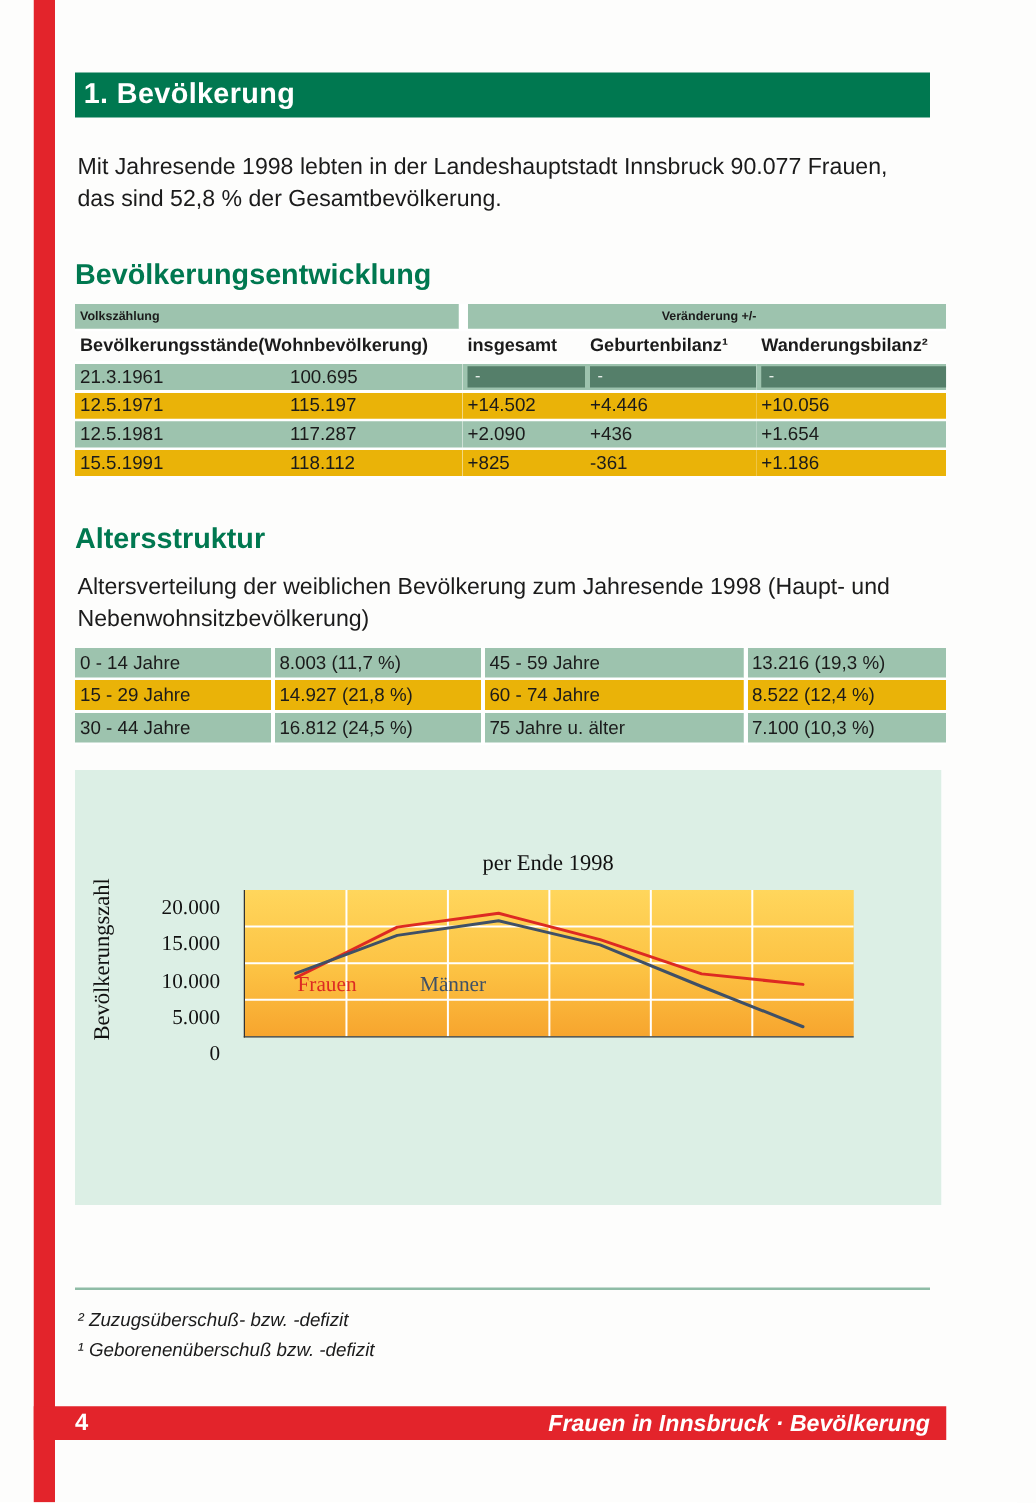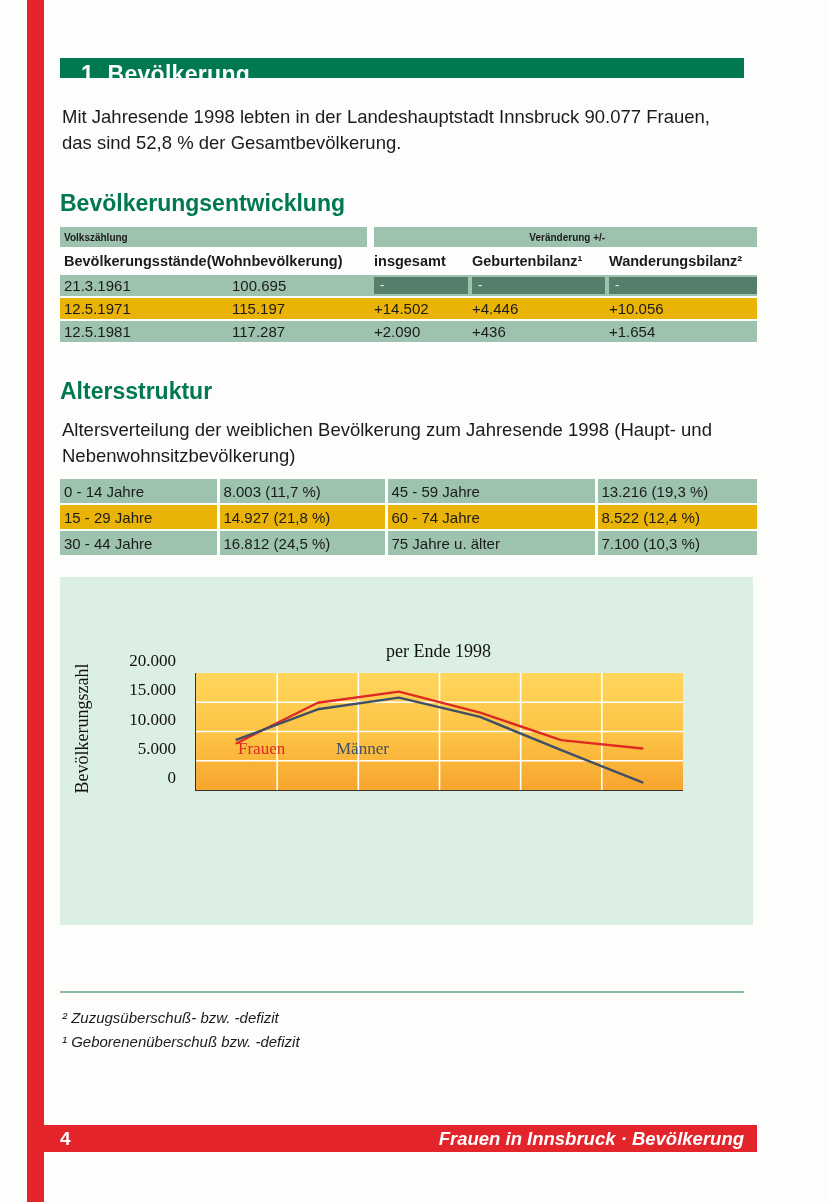--- a/index.html
+++ b/index.html
@@ -4,23 +4,23 @@
 <style>
   html,body { margin:0; padding:0; background:#ffffff; }
   .page {
     position:relative; width:829px; height:1202px; background:#fdfdfc;
     font-family:"Liberation Sans", sans-serif; color:#1b1b1b; overflow:hidden;
   }
   .left-stripe { position:absolute; left:27px; top:0; width:17px; height:1202px; background:#e3242b; }
   .content { position:absolute; left:60px; top:0; width:697px; }
 
   .title-bar {
-    margin-top:58px; width:684px; height:20px; box-sizing:border-box;
+    margin-top:58px; width:684px; height:36px; box-sizing:border-box;
     background:#007850; color:#ffffff; font-size:23px; font-weight:bold;
-    line-height:32px; padding-left:21px; letter-spacing:0.3px;
+    line-height:32px; padding-left:7px; letter-spacing:0.3px;
   }
   .intro { margin:26px 0 0 2px; width:678px; font-size:18.5px; line-height:26px; }
   h2.section { color:#007850; font-size:23px; font-weight:bold; margin:34px 0 0 0; }
 
   table.grid { border-collapse:collapse; table-layout:fixed; width:697px; font-size:15px; margin-top:10px; }
   table.grid td { vertical-align:middle; padding:0 0 0 4px; overflow:hidden; white-space:nowrap; }
   tr.row-green td { background:#9dc3ae; }
   tr.row-light td { background:#eab308; }
   .dev td { border-bottom:2px solid #ffffff; height:21px; }
   .dev .band td { height:20px; font-weight:bold; font-size:10px; }
@@ -35,21 +35,21 @@
   .note { font-size:15.5px; margin:12px 0 0 2px; }
 
   .age { margin-top:12px; }
   .age td { border-bottom:2px solid #ffffff; border-right:3px solid #ffffff; height:24px; padding-left:6px; }
   .age td:last-child { border-right:none; }
 
   .chart-box { position:relative; margin-top:20px; width:693px; height:348px; background:#dcefe5; font-family:"Liberation Serif", serif; }
   .chart-title { position:absolute; top:42px; left:110px; width:537px; text-align:center; font-size:18px; color:#111; }
   .chart-subtitle { position:absolute; top:64px; left:110px; width:537px; text-align:center; font-size:18px; color:#111; }
   .y-axis-label { position:absolute; left:-53px; top:141px; width:150px; text-align:center; font-size:18px; transform:rotate(-90deg); color:#111; }
-  .y-ticks { position:absolute; left:0; top:84px; width:116px; height:117px; }
+  .y-ticks { position:absolute; left:0; top:110px; width:116px; height:117px; }
   .y-ticks span { position:absolute; right:0; transform:translateY(-50%); font-size:17px; color:#111; }
   .y-ticks span:nth-child(1){ top:0; } .y-ticks span:nth-child(2){ top:25%; }
   .y-ticks span:nth-child(3){ top:50%; } .y-ticks span:nth-child(4){ top:75%; }
   .y-ticks span:nth-child(5){ top:100%; }
   .plot {
     position:absolute; left:135px; top:96px; width:487px; height:117px;
     background:linear-gradient(180deg,#ffd65c 0%, #fcc243 55%, #f7a52e 100%);
     border-left:1.5px solid #333; border-bottom:1.5px solid #333;
   }
   .plot svg { position:absolute; left:0; top:0; width:100%; height:100%; display:block; }
@@ -126,20 +126,27 @@
         <td>+14.502</td>
         <td>+4.446</td>
         <td>+10.056</td>
       </tr>
       <tr class="row-green">
         <td>12.5.1981</td>
         <td>117.287</td>
         <td>+2.090</td>
         <td>+436</td>
         <td>+1.654</td>
+      </tr>
+      <tr class="row-light">
+        <td>15.5.1991</td>
+        <td>118.112</td>
+        <td>+825</td>
+        <td>-361</td>
+        <td>+1.186</td>
       </tr>
     </tbody>
       </table>
 
 
     <h2 class="section">Altersstruktur</h2>
 
     <p class="intro" style="margin-top:12px;">Altersverteilung der weiblichen Bevölkerung zum Jahresende 1998 (Haupt- und Nebenwohnsitzbevölkerung)</p>
 
     <table class="grid age">

